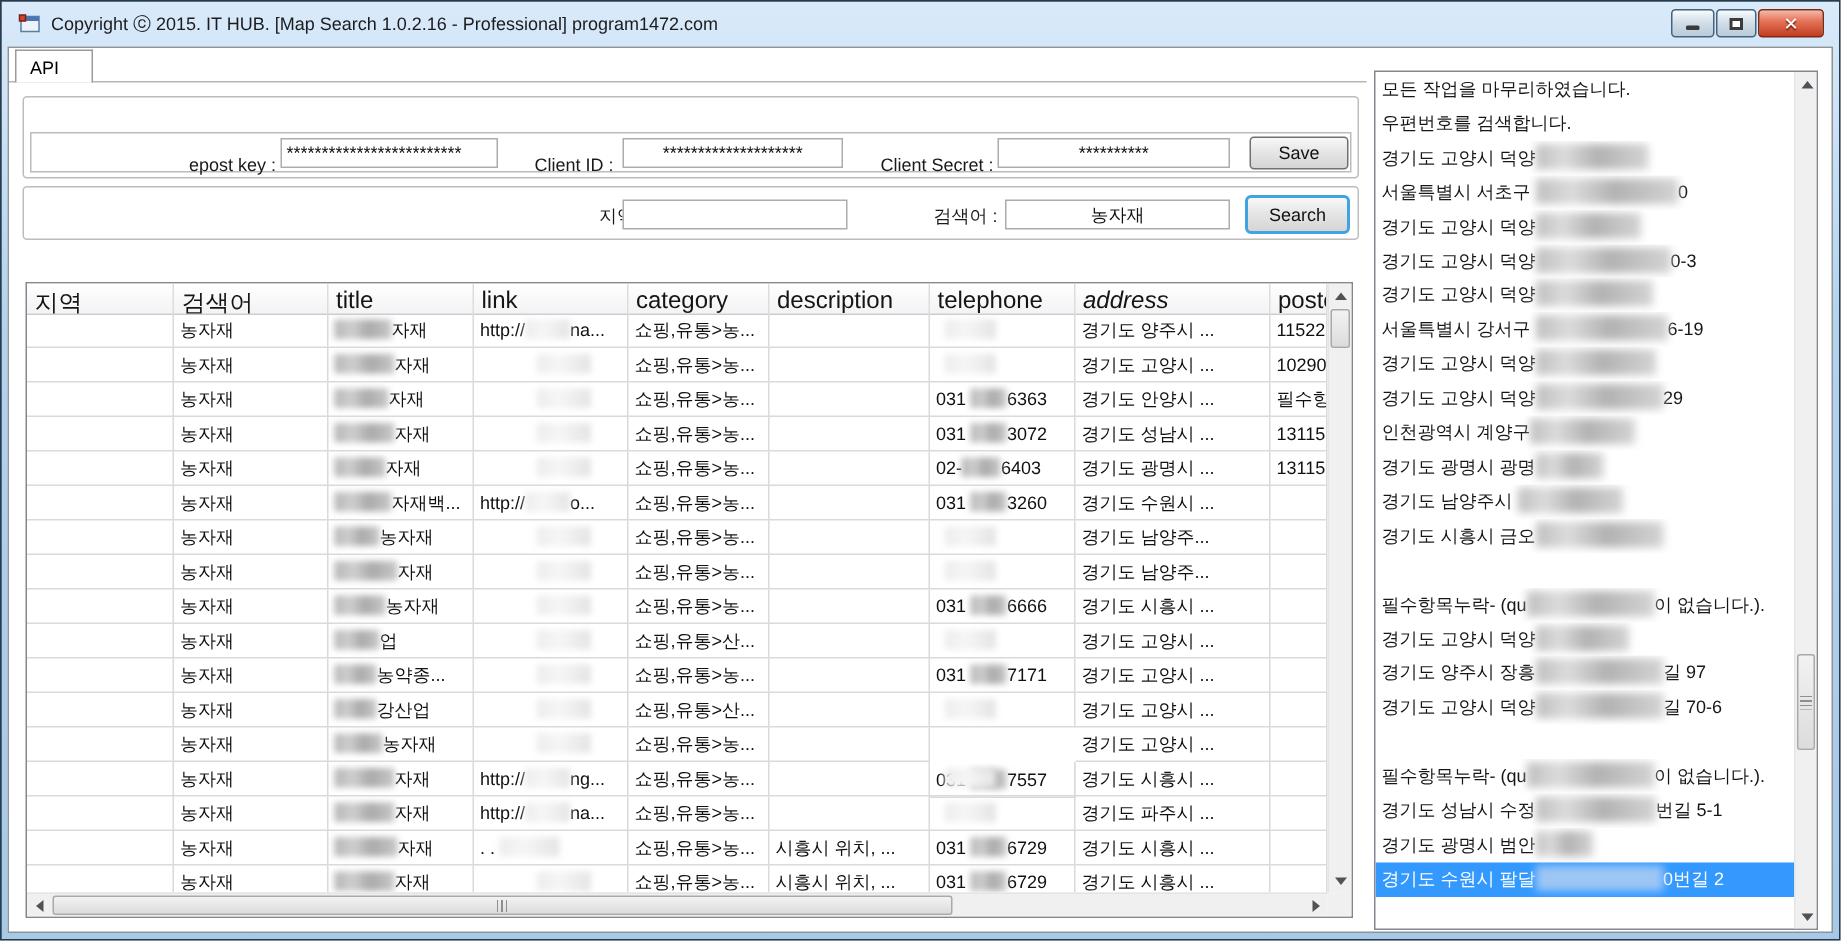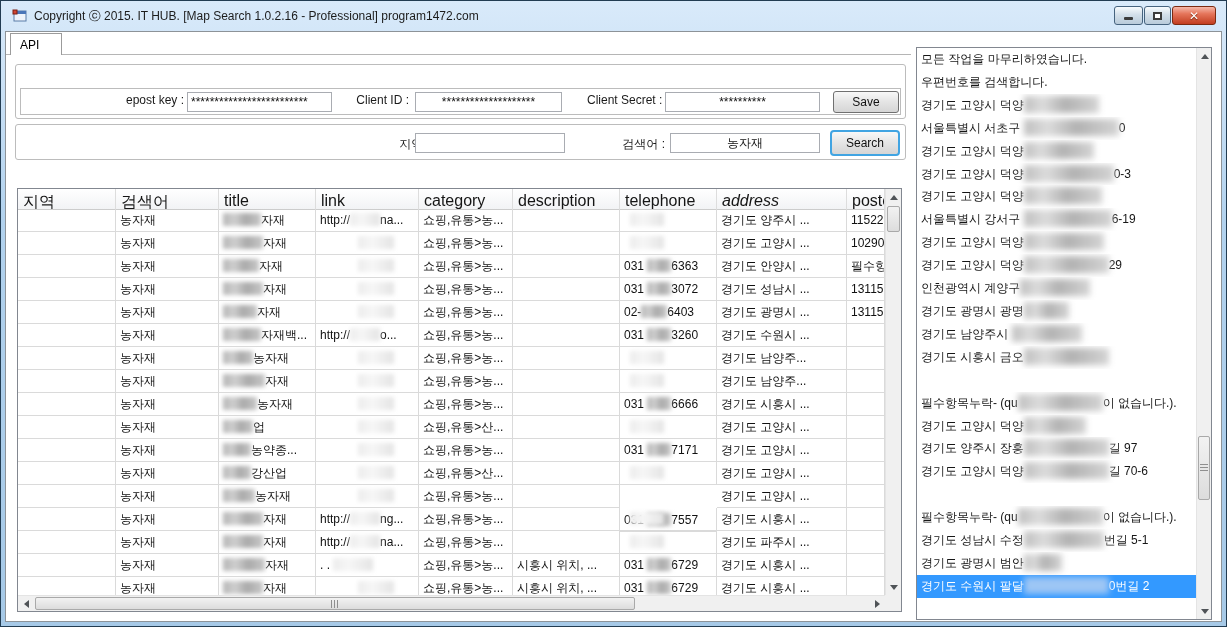--- a/index.html
+++ b/index.html
@@ -34,21 +34,21 @@
     padding:4px 0 0 9px; box-sizing:border-box; }
   .tabline{ position:absolute; left:0; top:22px; width:905px; border-top:1px solid #b5b5b5; z-index:1;}
 
   
   .panel{ position:absolute; left:9px; width:891px; border:1px solid #bcbcbc; border-radius:3px;
     background:#fff; box-sizing:border-box; }
   .p1{ top:32px; height:55px; }
   .p2{ top:92px; height:36px; }
   .strip{ position:absolute; left:4px; right:4px; bottom:3px; height:27px;
     border:1px solid #bcbcbc; box-sizing:border-box; }
-  .flabel{ position:absolute; top:4px; font-size:12px; color:#1a1a1a; text-align:right;
+  .flabel{ position:absolute; top:14px; font-size:12px; color:#1a1a1a; text-align:right;
     white-space:nowrap; }
   .finput{ position:absolute; top:3px; height:20px; border:1px solid #a9acb2; box-sizing:border-box;
     font:12px "Liberation Sans","DejaVu Sans",sans-serif; padding:0 3px; color:#111; }
   .center{ text-align:center; }
   .btn{ position:absolute; box-sizing:border-box; border:1px solid #707070; border-radius:3px;
     background:linear-gradient(#f8f8f8,#e6e6e6 45%,#d5d5d5); font:12px "Liberation Sans","DejaVu Sans",sans-serif;
     color:#111; }
   .btn-save{ left:812px; top:2px; width:66px; height:22px; }
   .p2 .flabel{ top:11px; }
   .p2 .finput{ top:8px; }

